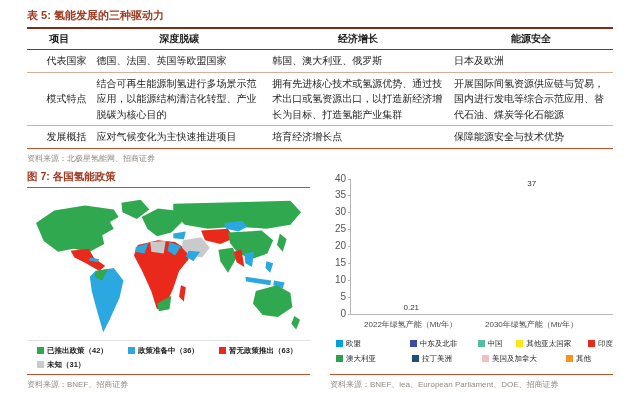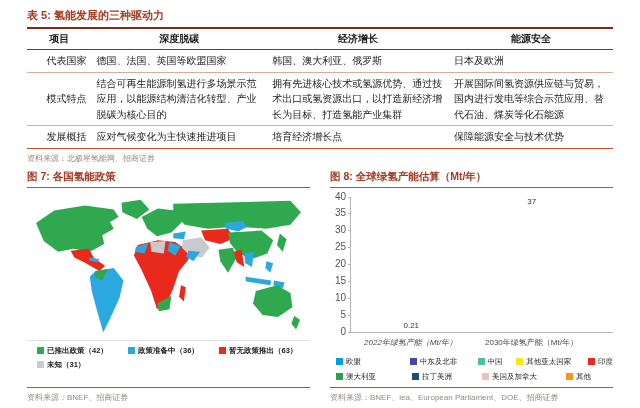--- a/index.html
+++ b/index.html
@@ -158,21 +158,20 @@
             <div class="lg-item">
               <span class="sw" style="background: rgb(201, 202, 203);"></span>
               <span>未知（31）</span>
             </div>
           </div>
         </div>
       <div class="fig-src">资料来源：BNEF、招商证券</div>
     </div>
 
     <div class="fig">
-      <div class="fig-title">图 8: 全球绿氢产能估算（Mt/年）</div>
       <div class="chart">
         <div class="yaxis">
             <div class="ytick" style="bottom: calc(0% - 4px);">0</div>
             <div class="ytick" style="bottom: calc(12.5% - 4px);">5</div>
             <div class="ytick" style="bottom: calc(25% - 4px);">10</div>
             <div class="ytick" style="bottom: calc(37.5% - 4px);">15</div>
             <div class="ytick" style="bottom: calc(50% - 4px);">20</div>
             <div class="ytick" style="bottom: calc(62.5% - 4px);">25</div>
             <div class="ytick" style="bottom: calc(75% - 4px);">30</div>
             <div class="ytick" style="bottom: calc(87.5% - 4px);">35</div>
@@ -205,21 +204,21 @@
             <div class="ymark" style="bottom: 25%;"></div>
             <div class="ymark" style="bottom: 37.5%;"></div>
             <div class="ymark" style="bottom: 50%;"></div>
             <div class="ymark" style="bottom: 62.5%;"></div>
             <div class="ymark" style="bottom: 75%;"></div>
             <div class="ymark" style="bottom: 87.5%;"></div>
             <div class="ymark" style="bottom: 100%;"></div>
           </div>
       </div>
       <div class="xlabels">
-          <span class="xlab" style="left: 23%; font-style: italic;">2022年绿氢产能（Mt/年）</span>
+          <span class="xlab" style="left: 23%;">2022年绿氢产能（Mt/年）</span>
           <span class="xlab" style="left: 69%;">2030年绿氢产能（Mt/年）</span>
         </div>
       <div class="chart-legend">
           <div class="cl-row cl-row1">
             <div class="lg-item">
               <span class="sw" style="background: rgb(0, 160, 223);"></span>
               <span>欧盟</span>
             </div>
             <div class="lg-item">
               <span class="sw" style="background: rgb(63, 75, 158);"></span>

